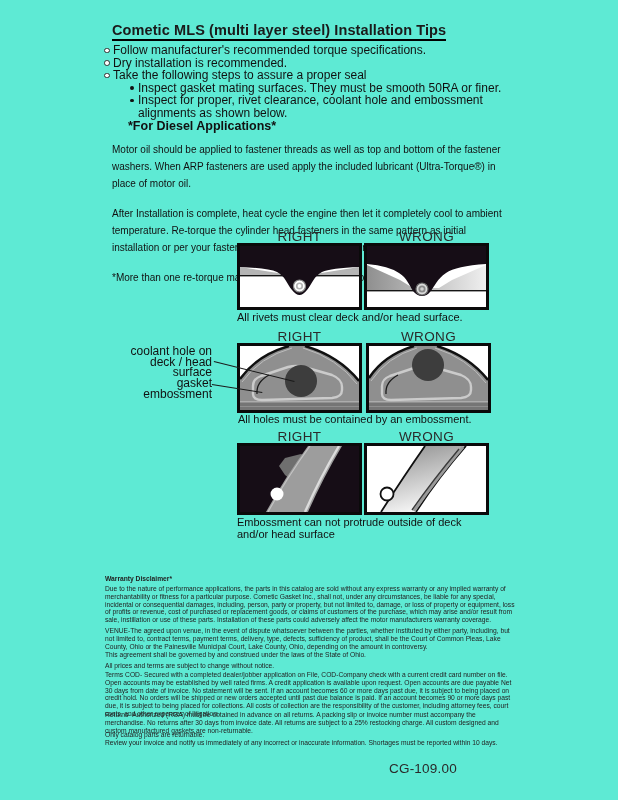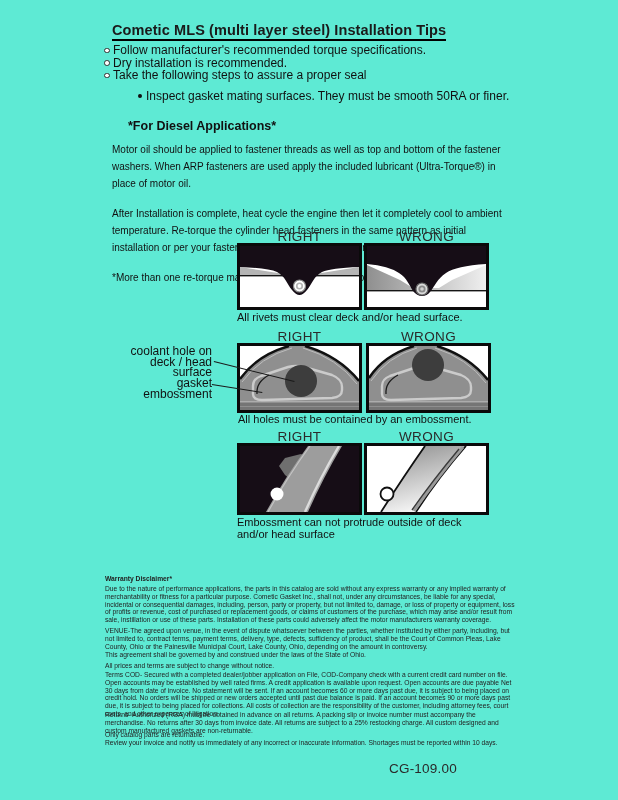--- a/index.html
+++ b/index.html
@@ -9,21 +9,21 @@
   
   .title{position:absolute;left:112px;top:22px;margin:0;font-size:14.5px;font-weight:bold;
          letter-spacing:.1px;border-bottom:2px solid #000;padding-bottom:1px;}
 
   
   .tips{position:absolute;left:104px;top:44px;margin:0;padding:0;list-style:none;
         font-size:12px;line-height:12.6px;width:430px;color:#111;}
   .tips > li{position:relative;padding-left:9px;}
   .tips > li::before{content:"";position:absolute;left:0;top:3.6px;width:3.6px;height:3.6px;
         border:1px solid #333;border-radius:50%;background:#fff;}
-  .subtips{list-style:none;margin:8px;padding:0 0 0 17px;}
+  .subtips{list-style:none;margin:0;padding:0 0 0 17px;}
   .subtips li{position:relative;padding-left:8px;}
   .subtips li::before{content:"";position:absolute;left:0;top:4.2px;width:3.8px;height:3.8px;
         border-radius:50%;background:#111;}
 
   
   .diesel{position:absolute;left:112px;top:119px;width:404px;}
   .diesel h2{margin:0 0 8px 16px;font-size:12.5px;font-weight:bold;color:#111;}
   .diesel p{margin:0 0 13px 0;font-size:10px;line-height:17px;color:#111;}
 
   
@@ -53,20 +53,21 @@
 
   <h1 class="title">Cometic MLS (multi layer steel) Installation Tips</h1>
 
   <ul class="tips">
     <li>Follow manufacturer's recommended torque specifications.</li>
     <li>Dry installation is recommended.</li>
     <li>
       <span>Take the following steps to assure a proper seal</span>
       <ul class="subtips">
         <li>Inspect gasket mating surfaces.  They must be smooth 50RA or finer.</li>
+        <li>Inspect for proper, rivet clearance, coolant hole and embossment alignments as shown below.</li>
       </ul>
     </li>
   </ul>
 
   <section class="diesel">
     <h2>*For Diesel Applications*</h2>
     <p>Motor oil should be applied to fastener threads as well as top and bottom of the fastener washers. When ARP fasteners are used apply the included lubricant (Ultra-Torque®) in place of motor oil.</p>
     <p>After Installation is complete, heat cycle the engine then let it completely cool to ambient temperature. Re-torque the cylinder head fasteners in the same pattern as initial installation or per your fastener manufacturer's recommendations.</p>
     <p>*More than one re-torque may be required to achieve proper fastener stretch*</p>
   </section>

